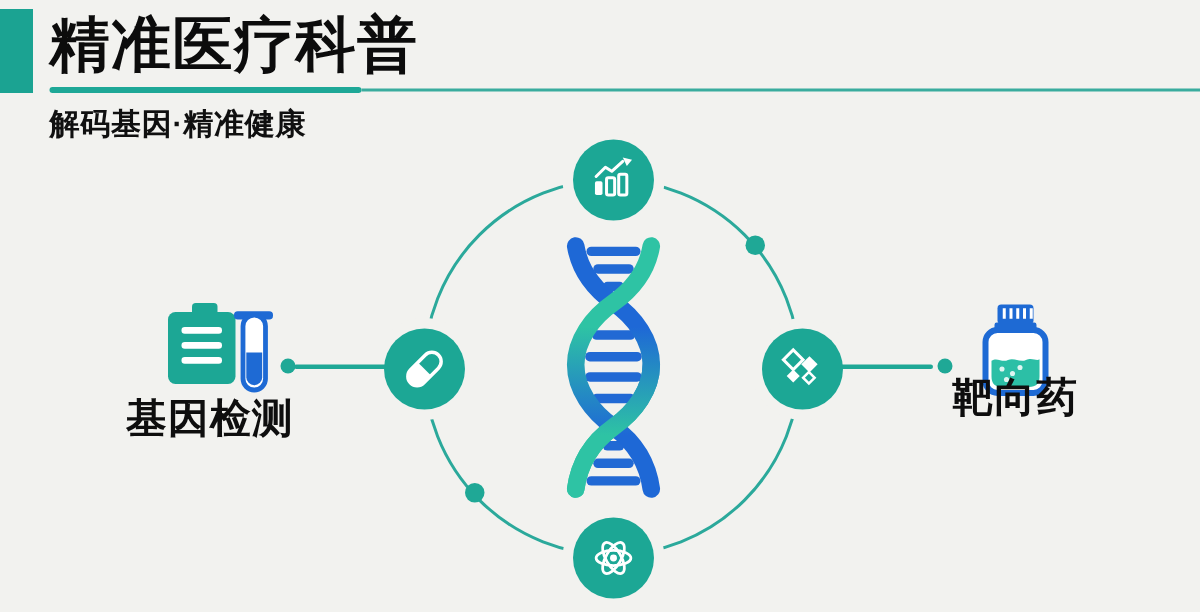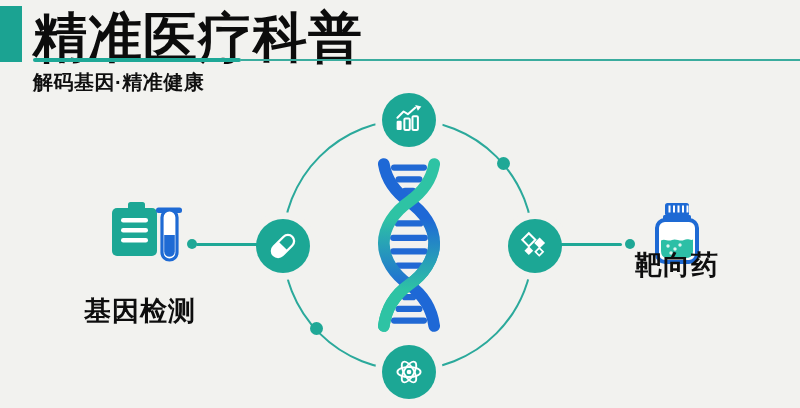--- a/index.html
+++ b/index.html
@@ -8,21 +8,21 @@
     position:relative; overflow:hidden;
     background:#f2f2ef;
     font-family:"Liberation Sans","DejaVu Sans",sans-serif;
     color:#0d0d0d;
   }
   .abs { position:absolute; }
 
   
   .corner-block { left:0; top:6px; width:22px; height:56px; background:#1ba392; }
   .page-title {
-    left:33px; top:8px; font-size:54px; font-weight:900; line-height:1.1;
+    left:33px; top:8px; font-size:40px; font-weight:900; line-height:1.1;
     letter-spacing:1px; color:#0c0c0c;
   }
   .rule-thick { left:33px; top:58px; width:208px; height:4px; background:#1ea897; border-radius:2px; }
   .rule-thin  { left:241px; top:59px; width:559px; height:2px; background:#3aac9e; }
   .subtitle {
     left:33px; top:69px; font-size:20px; font-weight:800; letter-spacing:0.5px; color:#101010;
   }
 
   
   .orbit-ring {
@@ -60,21 +60,21 @@
   .conn-dot-left  { left:187px; top:239px; }
   .conn-dot-right { left:625px; top:239px; }
 
   
   .feature-icon-left  { left:104px; top:201px; width:85px; height:64px; }
   .feature-icon-right { left:652px; top:202px; width:50px; height:62px; }
   .feature-label {
     font-size:27px; font-weight:800; color:#0e0e0e; text-align:center;
     width:160px; letter-spacing:1px;
   }
-  .feature-label-left  { left:60px;  top:261px;margin-top:32px; }
+  .feature-label-left  { left:60px;  top:261px; }
   .feature-label-right { left:597px; top:247px; }
 </style>
 </head>
 <body>
 
 <div class="abs corner-block"></div>
 <h1 class="abs page-title">精准医疗科普</h1>
 <div class="abs rule-thick"></div>
 <div class="abs rule-thin"></div>
 <h2 class="abs subtitle">解码基因·精准健康</h2>

